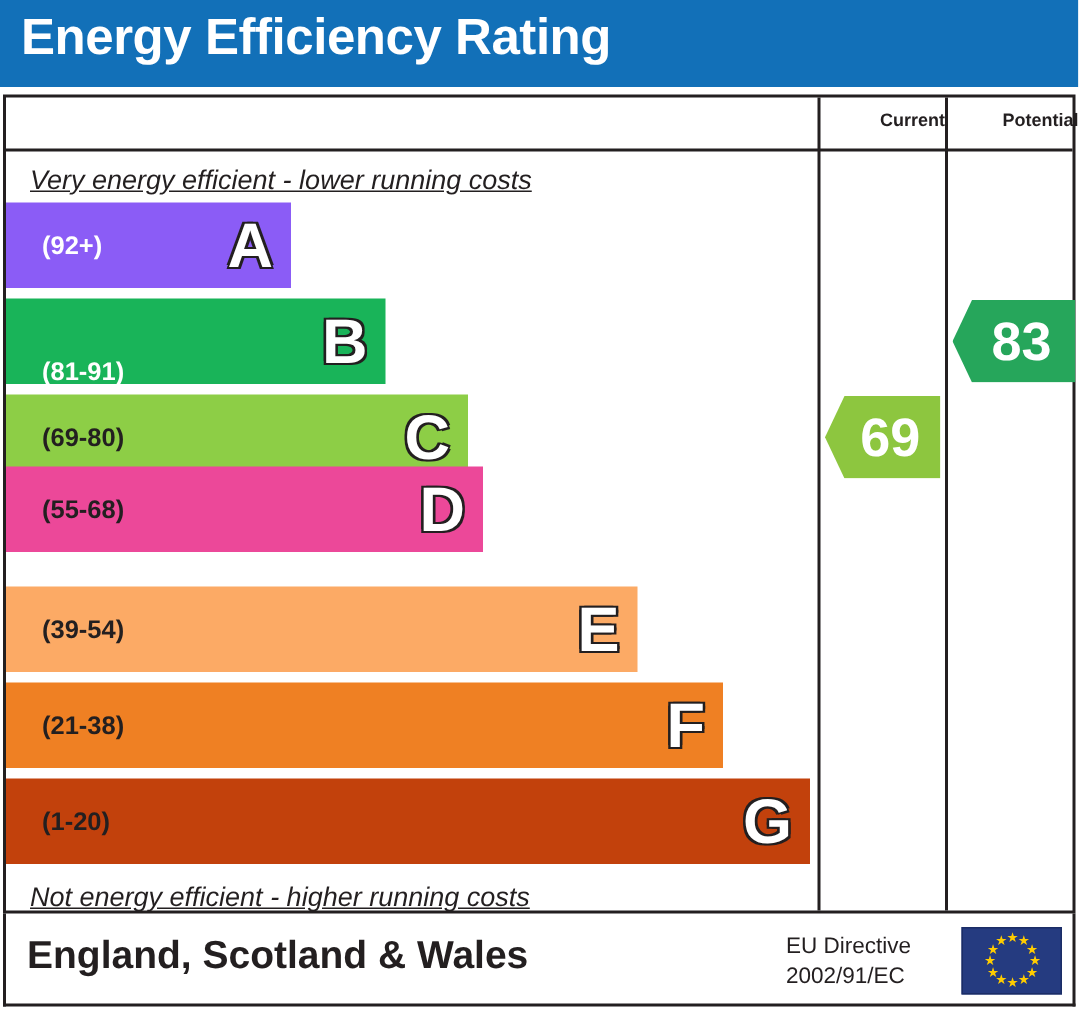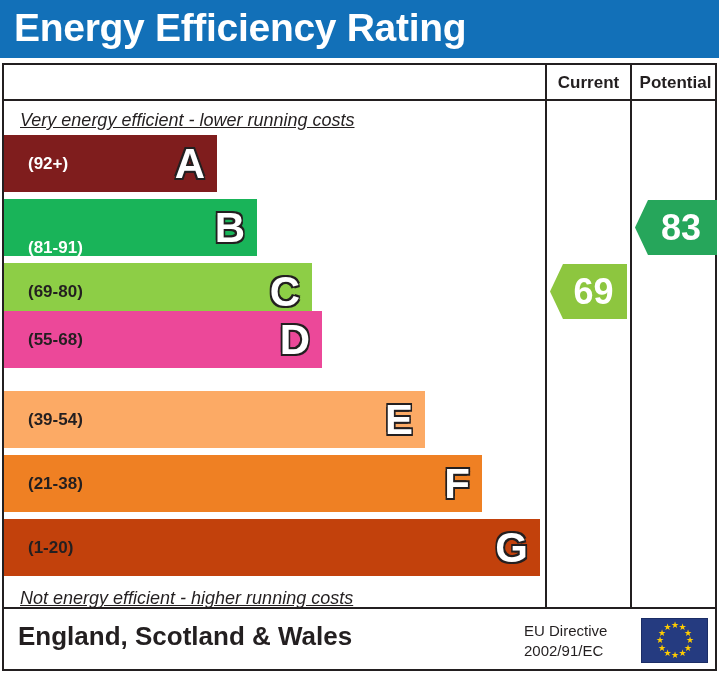--- a/index.html
+++ b/index.html
@@ -24,21 +24,21 @@
     left: 0; top: 0;
     width: 719px;
     height: 58px;
     background: #1270b8;
     box-sizing: border-box;
   }
   .title-text {
     position: absolute;
     left: 14px;
     top: 6px;
-    font-size: 39px;
+    font-size: 34px;
     font-weight: bold;
     color: #ffffff;
     letter-spacing: -0.3px;
     white-space: nowrap;
   }
 
   
   .grid {
     position: absolute;
     left: 2px;
@@ -64,24 +64,24 @@
     width: 2px;
     height: 100%;
     background: #231f20;
   }
   .col-divider.d1 { left: 541px; }
   .col-divider.d2 { left: 626px; }
 
   .colhead {
     position: absolute;
     top: 8px;
-    font-size: 17px;
-    font-weight: bold;
-    color: #231f20;
-    text-align: center;
+    font-size: 12px;
+    font-weight: bold;
+    color: #231f20;
+    text-align: right;
     white-space: nowrap;
   }
   .colhead.current   { left: 543px; width: 83px; }
   .colhead.potential { left: 628px; width: 87px; }
 
   
   .caption {
     position: absolute;
     left: 16px;
     font-size: 18px;
@@ -218,21 +218,21 @@
       <div class="colhead potential">Potential</div>
     </div>
 
     <div class="col-divider d1"></div>
     <div class="col-divider d2"></div>
 
     <div class="caption top">Very energy efficient - lower running costs</div>
     <div class="caption bottom">Not energy efficient - higher running costs</div>
 
     <div class="bands" id="bands-container">
-        <div class="band" style="top: 0px; width: 213px; background: #7f1d1d; text-align: center;">
+        <div class="band" style="top: 0px; width: 190px; background: #8b5cf6; text-align: center;">
           <span class="band-range" style="color: rgb(255, 255, 255);">(92+)</span>
           <span class="band-letter">A</span>
         </div>
         <div class="band" style="top: 64px; width: 253px; background: rgb(25, 180, 89);">
           <span class="band-range" style="color: rgb(255, 255, 255); margin-top: 20px;">(81-91)</span>
           <span class="band-letter">B</span>
         </div>
         <div class="band" style="top: 128px; width: 308px; background: rgb(141, 206, 70);">
           <span class="band-range" style="color: rgb(35, 31, 32);">(69-80)</span>
           <span class="band-letter">C</span>

